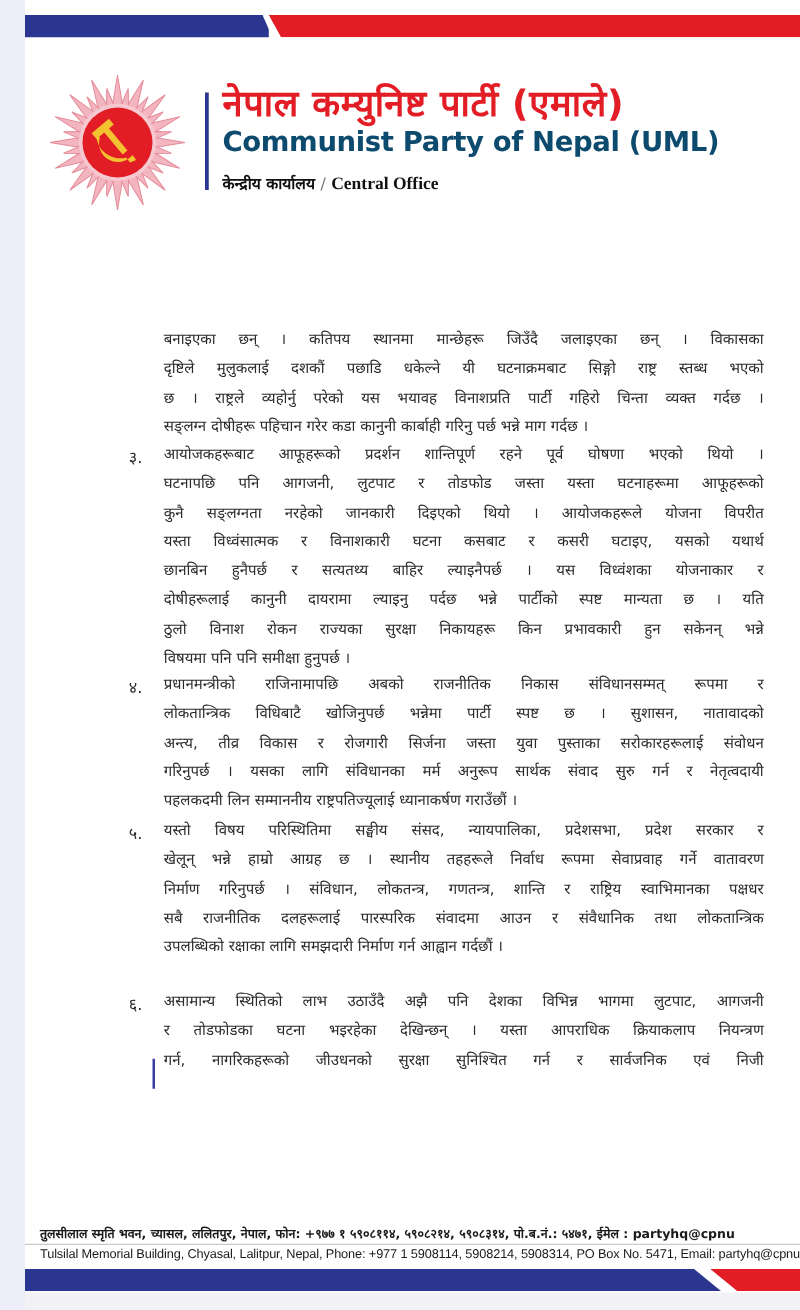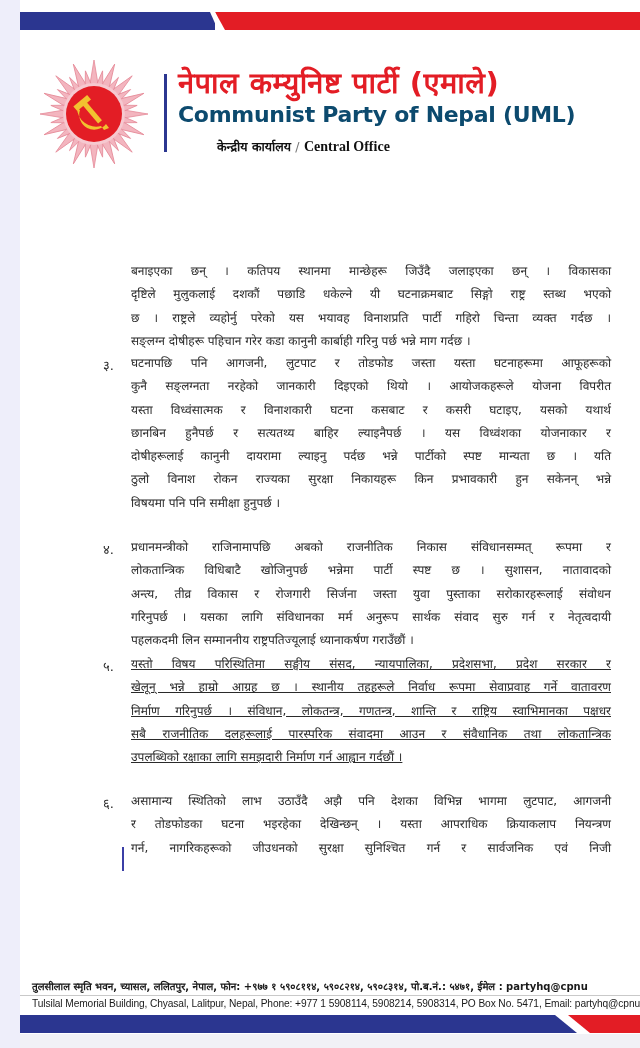--- a/index.html
+++ b/index.html
@@ -29,21 +29,21 @@
       clip-path: polygon(8px 0, 13px 0, 21px 100%, 16px 100%); }
   .bar.bottom .blue { left: 0; width: 560px; clip-path: polygon(0 0, 535px 0, 557px 100%, 0 100%); }
   .bar.bottom .red { left: 540px; right: 0; clip-path: polygon(8px 0, 100% 0, 100% 100%, 30px 100%); }
   .bottom-shadow { position: absolute; left: 20px; top: 1034px; width: 620px; height: 14px; background: #f1f1f6; }
 
   .logo { position: absolute; left: 40px; top: 60px; width: 108px; height: 108px; }
 
   .header-divider { position: absolute; left: 164px; top: 74px; width: 3px; height: 78px; background: #2b3690; }
   .title-np { position: absolute; left: 178px; top: 62px; font-size: 29px; color: #e31d25; font-weight: bold; white-space: nowrap; letter-spacing: 0.5px; }
   .title-en { position: absolute; left: 178px; top: 102px; font-size: 22px; color: #0c4a6e; font-weight: bold; white-space: nowrap; font-family: "DejaVu Sans", sans-serif; letter-spacing: -0.3px;}
-  .office { position: absolute; left: 178px; top: 138px; font-size: 12.5px; color: #111; white-space: nowrap; font-weight: bold; margin-left: 39px; }
+  .office { position: absolute; left: 178px; top: 138px; font-size: 12.5px; color: #111; white-space: nowrap; font-weight: bold; }
   .office .sep { color: #777; font-weight: normal; }
   .office .en { font-family: "Liberation Serif", serif; font-size: 14px; font-weight: bold; }
 
   .body-text { position: absolute; left: 0; top: 0; width: 640px; }
   .para { position: absolute; left: 131px; width: 480px; font-size: 12px; line-height: 23.3px; color: #2a2a2a; text-align: justify; text-align-last: left; }
   .para .line { display: block; white-space: nowrap; text-align-last: justify; text-align: justify; }
   .para .line.last { text-align-last: left; }
   .num { position: absolute; left: 103px; font-size: 13px; color: #2a2a2a; }
 
   .cursor { position: absolute; left: 122px; top: 847px; width: 2px; height: 24px; background: #3b3fa6; }
@@ -126,40 +126,41 @@
 <div class="body-text">
   <div class="para" style="top:260px;">
     <span class="line">बनाइएका छन् । कतिपय स्थानमा मान्छेहरू जिउँदै जलाइएका छन् । विकासका</span>
     <span class="line">दृष्टिले मुलुकलाई दशकौं पछाडि धकेल्ने यी घटनाक्रमबाट सिङ्गो राष्ट्र स्तब्ध भएको</span>
     <span class="line">छ । राष्ट्रले व्यहोर्नु परेको यस भयावह विनाशप्रति पार्टी गहिरो चिन्ता व्यक्त गर्दछ ।</span>
     <span class="line last">सङ्लग्न दोषीहरू पहिचान गरेर कडा कानुनी कार्बाही गरिनु पर्छ भन्ने माग गर्दछ ।</span>
   </div>
 
   <div class="num" style="top:356px;">३.</div>
   <div class="para" style="top:352px;">
+    <span class="line">आयोजकहरूबाट आफूहरूको प्रदर्शन शान्तिपूर्ण रहने पूर्व घोषणा भएको थियो ।</span>
     <span class="line">घटनापछि पनि आगजनी,  लुटपाट र तोडफोड जस्ता यस्ता घटनाहरूमा आफूहरूको</span>
     <span class="line">कुनै सङ्लग्नता नरहेको जानकारी दिइएको थियो । आयोजकहरूले योजना विपरीत</span>
     <span class="line">यस्ता विध्वंसात्मक र विनाशकारी घटना कसबाट र कसरी घटाइए, यसको यथार्थ</span>
     <span class="line">छानबिन हुनैपर्छ र सत्यतथ्य बाहिर ल्याइनैपर्छ । यस विध्वंशका योजनाकार र</span>
     <span class="line">दोषीहरूलाई कानुनी दायरामा ल्याइनु पर्दछ भन्ने पार्टीको स्पष्ट मान्यता छ । यति</span>
     <span class="line">ठुलो विनाश रोकन राज्यका सुरक्षा निकायहरू किन प्रभावकारी हुन सकेनन् भन्ने</span>
     <span class="line last">विषयमा पनि पनि समीक्षा हुनुपर्छ   ।</span>
   </div>
 
   <div class="num" style="top:540px;">४.</div>
   <div class="para" style="top:536px;">
     <span class="line">प्रधानमन्त्रीको राजिनामापछि अबको राजनीतिक निकास संविधानसम्मत् रूपमा र</span>
     <span class="line">लोकतान्त्रिक विधिबाटै खोजिनुपर्छ भन्नेमा पार्टी स्पष्ट छ । सुशासन, नातावादको</span>
     <span class="line">अन्त्य, तीव्र विकास र रोजगारी सिर्जना जस्ता युवा पुस्ताका सरोकारहरूलाई संवोधन</span>
     <span class="line">गरिनुपर्छ । यसका लागि संविधानका मर्म अनुरूप सार्थक संवाद सुरु गर्न र नेतृत्वदायी</span>
     <span class="line last">पहलकदमी लिन सम्माननीय राष्ट्रपतिज्यूलाई ध्यानाकर्षण गराउँछौं ।</span>
   </div>
 
   <div class="num" style="top:657px;">५.</div>
-  <div class="para" style="top:653px;text-decoration:underline;">
+  <div class="para" style="top:653px;">
     <span class="line">यस्तो विषय परिस्थितिमा सङ्घीय संसद, न्यायपालिका, प्रदेशसभा, प्रदेश सरकार र</span>
     <span class="line">खेलून् भन्ने हाम्रो आग्रह छ । स्थानीय तहहरूले निर्वाध रूपमा सेवाप्रवाह गर्ने वातावरण</span>
     <span class="line">निर्माण गरिनुपर्छ । संविधान, लोकतन्त्र, गणतन्त्र, शान्ति र राष्ट्रिय स्वाभिमानका पक्षधर</span>
     <span class="line">सबै राजनीतिक दलहरूलाई पारस्परिक संवादमा आउन र संवैधानिक तथा लोकतान्त्रिक</span>
     <span class="line last">उपलब्धिको रक्षाका लागि समझदारी निर्माण गर्न आह्वान गर्दछौं ।</span>
   </div>
 
   <div class="num" style="top:794px;">६.</div>
   <div class="para" style="top:790px;">
     <span class="line">असामान्य स्थितिको लाभ उठाउँदै अझै पनि देशका विभिन्न भागमा लुटपाट, आगजनी</span>

